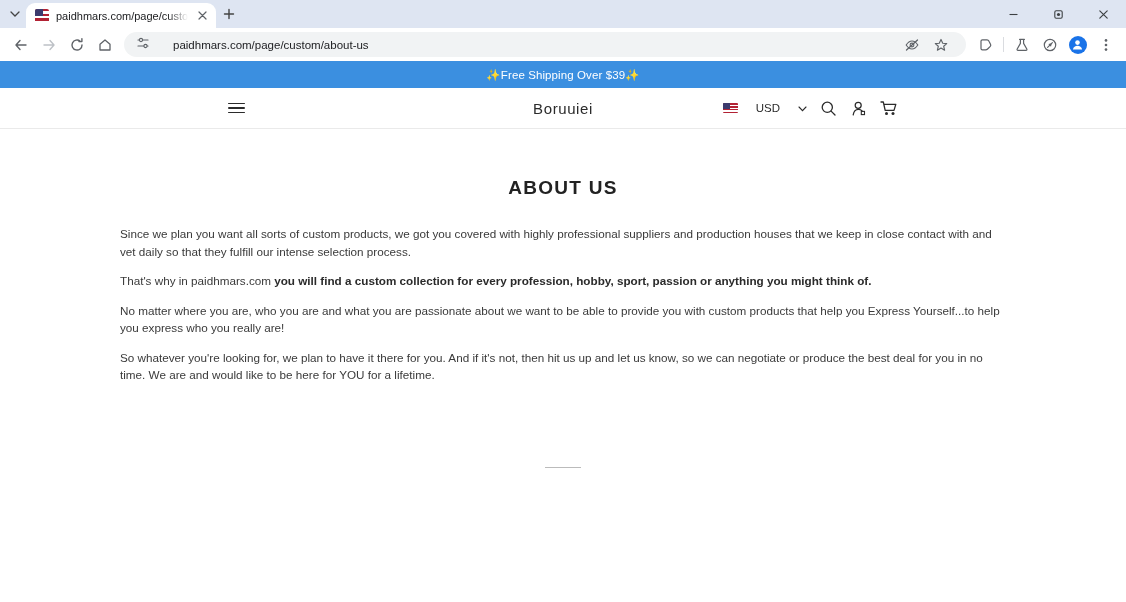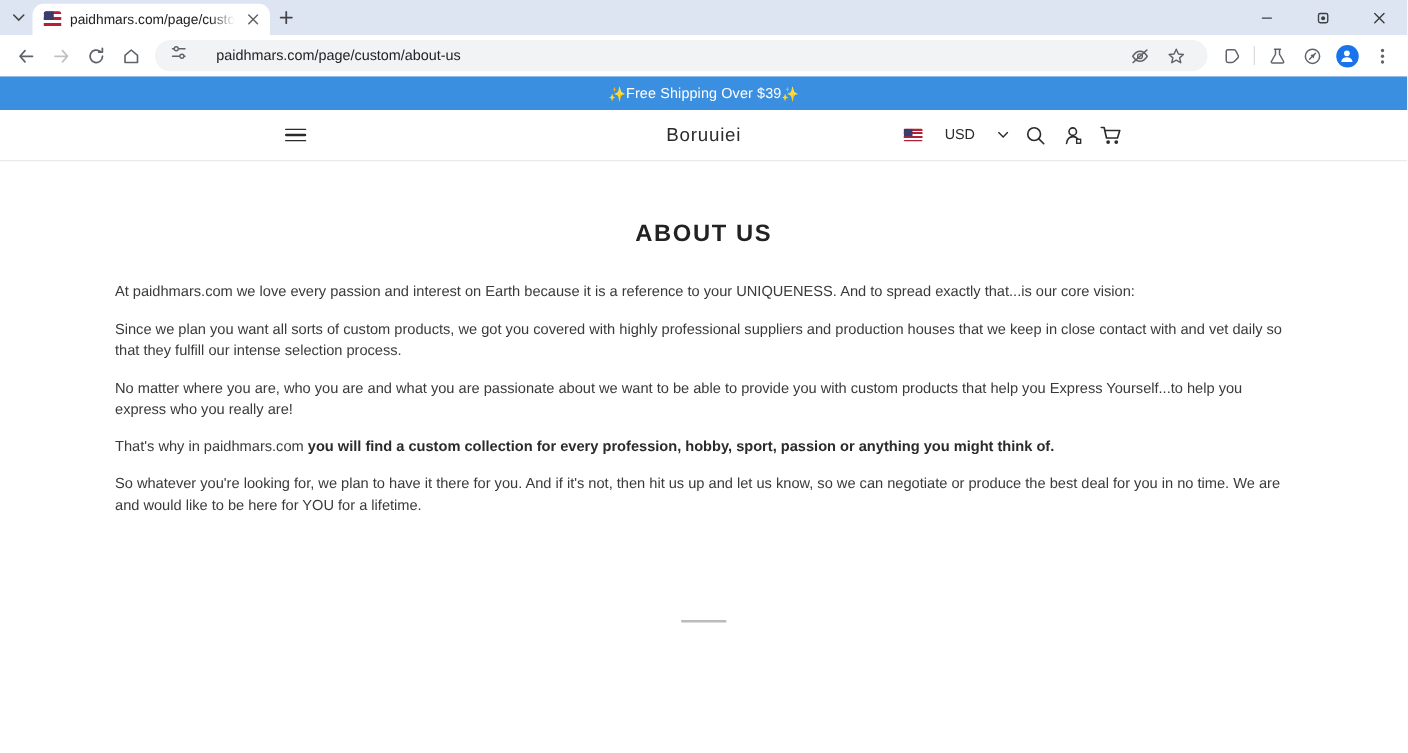--- a/index.html
+++ b/index.html
@@ -89,21 +89,21 @@
   }
   .header-right { margin-left: auto; display: flex; align-items: center; gap: 13px; z-index: 2; }
   .currency { display: flex; align-items: center; gap: 18px; font-size: 11.5px; color: #2b2b2b; }
   .flag {
     width: 15px; height: 10px; border-radius: 1px; position: relative; overflow: hidden;
     background: linear-gradient(to bottom, #b22234 0 15%, #fff 15% 30%, #b22234 30% 45%, #fff 45% 60%, #b22234 60% 75%, #fff 75% 87%, #b22234 87% 100%);
   }
   .flag::before { content: ""; position: absolute; left: 0; top: 0; width: 46%; height: 56%; background: #3c3b6e; }
   .hicon { color: #2b2b2b; display: flex; align-items: center; }
 
-  .content { padding: 0 92px; }
+  .content { padding: 0 120px; }
   .page-title {
     text-align: center; font-size: 19px; letter-spacing: 1.3px;
     color: #222; font-weight: 700; margin-top: 48px; margin-bottom: 26px;
   }
   .content p {
     font-size: 11.7px; line-height: 1.5; color: #3a3a3a; margin-bottom: 12px;
   }
   .content p b { font-weight: 700; color: #2b2b2b; }
   .content p.bold-all { font-weight: 700; color: #2b2b2b; }
 
@@ -282,23 +282,22 @@
               <circle cx="6.5" cy="13.6" r="1.5" fill="#2b2b2b"></circle>
               <circle cx="13" cy="13.6" r="1.5" fill="#2b2b2b"></circle>
             </svg>
         </div>
       </div>
     </div>
 
     <div class="content">
       <h1 class="page-title">ABOUT US</h1>
 
-      <p>At paidhmars.com  we love every passion and interest on Earth because it is a reference to your UNIQUENESS. And to spread exactly that...is our core vision:</p>
       <p>Since we plan you want all sorts of custom products, we got you covered with highly professional suppliers and production houses that we keep in close contact with and vet daily so that they fulfill our intense selection process.</p>
+      <p><span>That's why in paidhmars.com </span><b>you will find a custom collection for every profession, hobby, sport, passion or anything you might think of.</b></p>
       <p>No matter where you are, who you are and what you are passionate about we want to be able to provide you with custom products that help you Express Yourself...to help you express who you really are!</p>
-      <p><span>That's why in paidhmars.com </span><b>you will find a custom collection for every profession, hobby, sport, passion or anything you might think of.</b></p>
       <p>So whatever you're looking for, we plan to have it there for you. And if it's not, then hit us up and let us know, so we can negotiate or produce the best deal for you in no time. We are and would like to be here for YOU for a lifetime.</p>
     </div>
 
     <div class="mid-divider"></div>
 
   </div>
 </div>
 
 </body></html>

